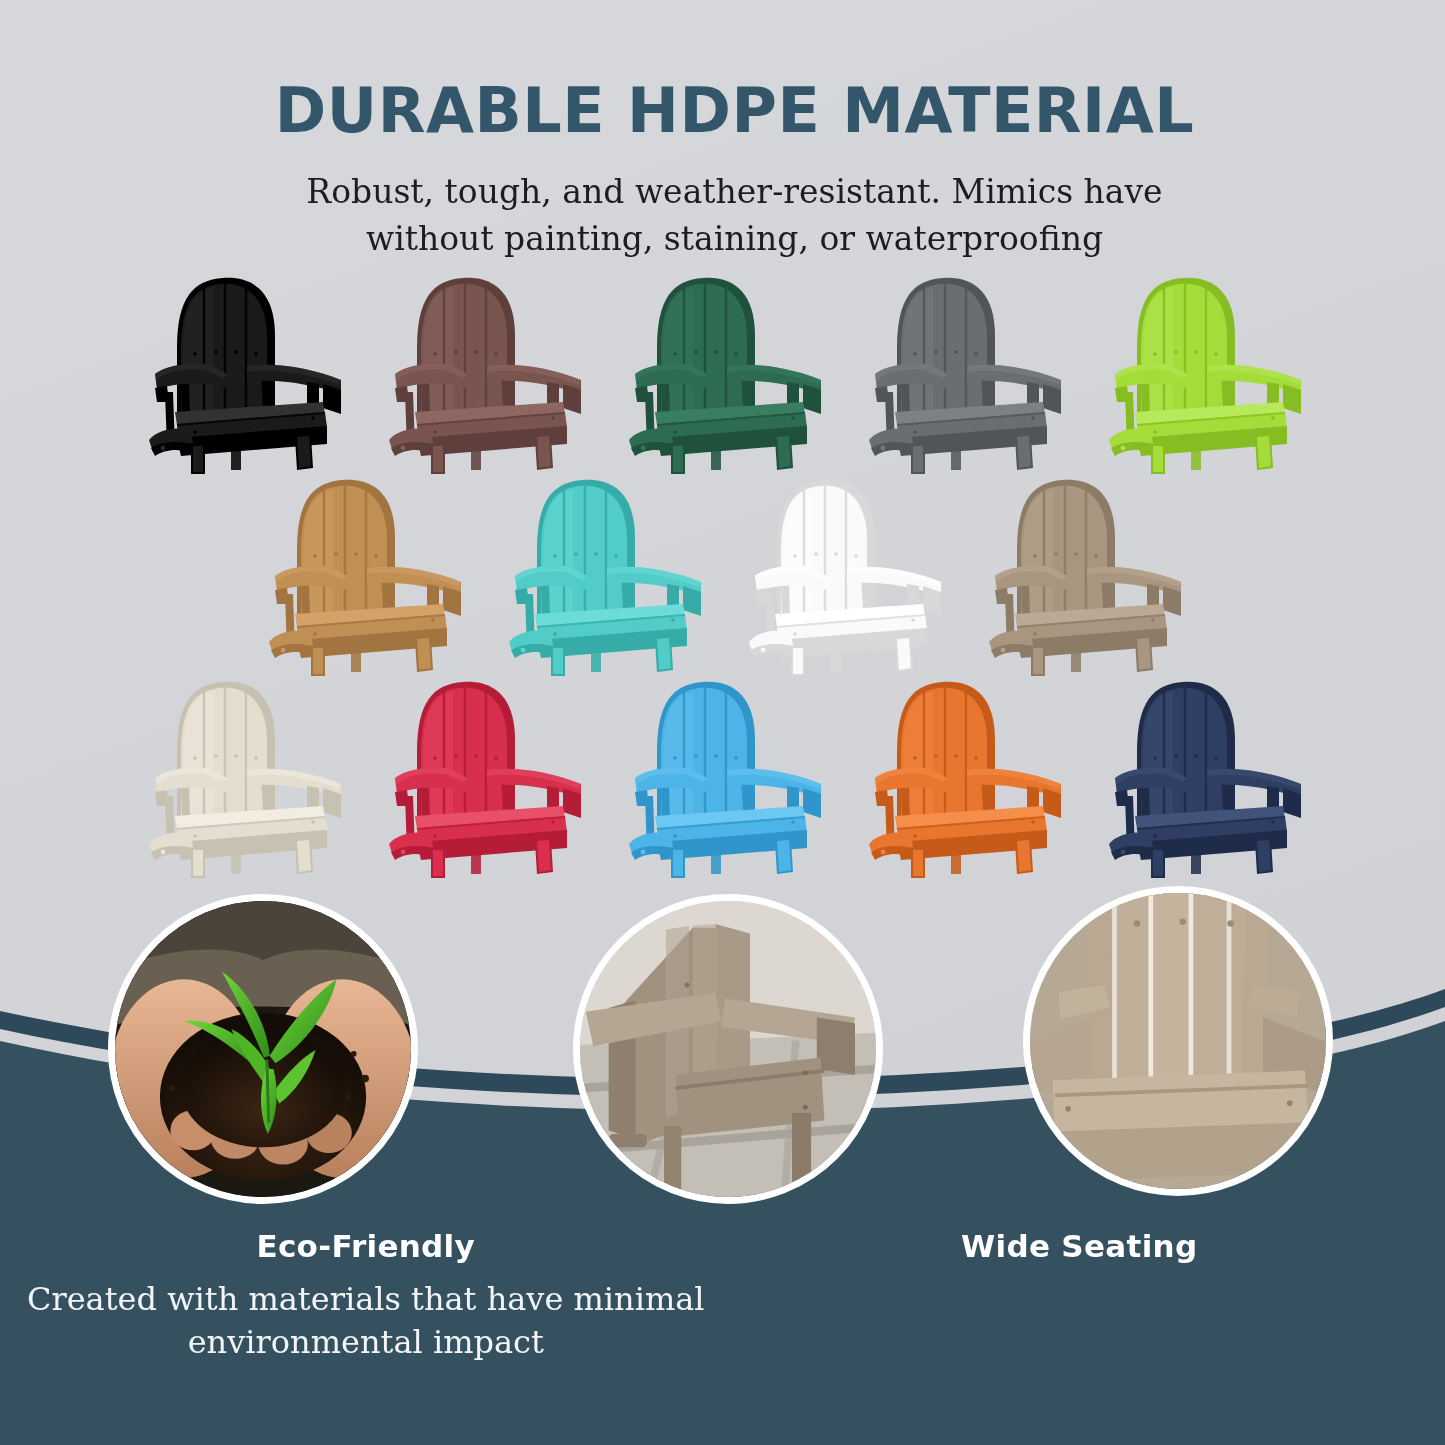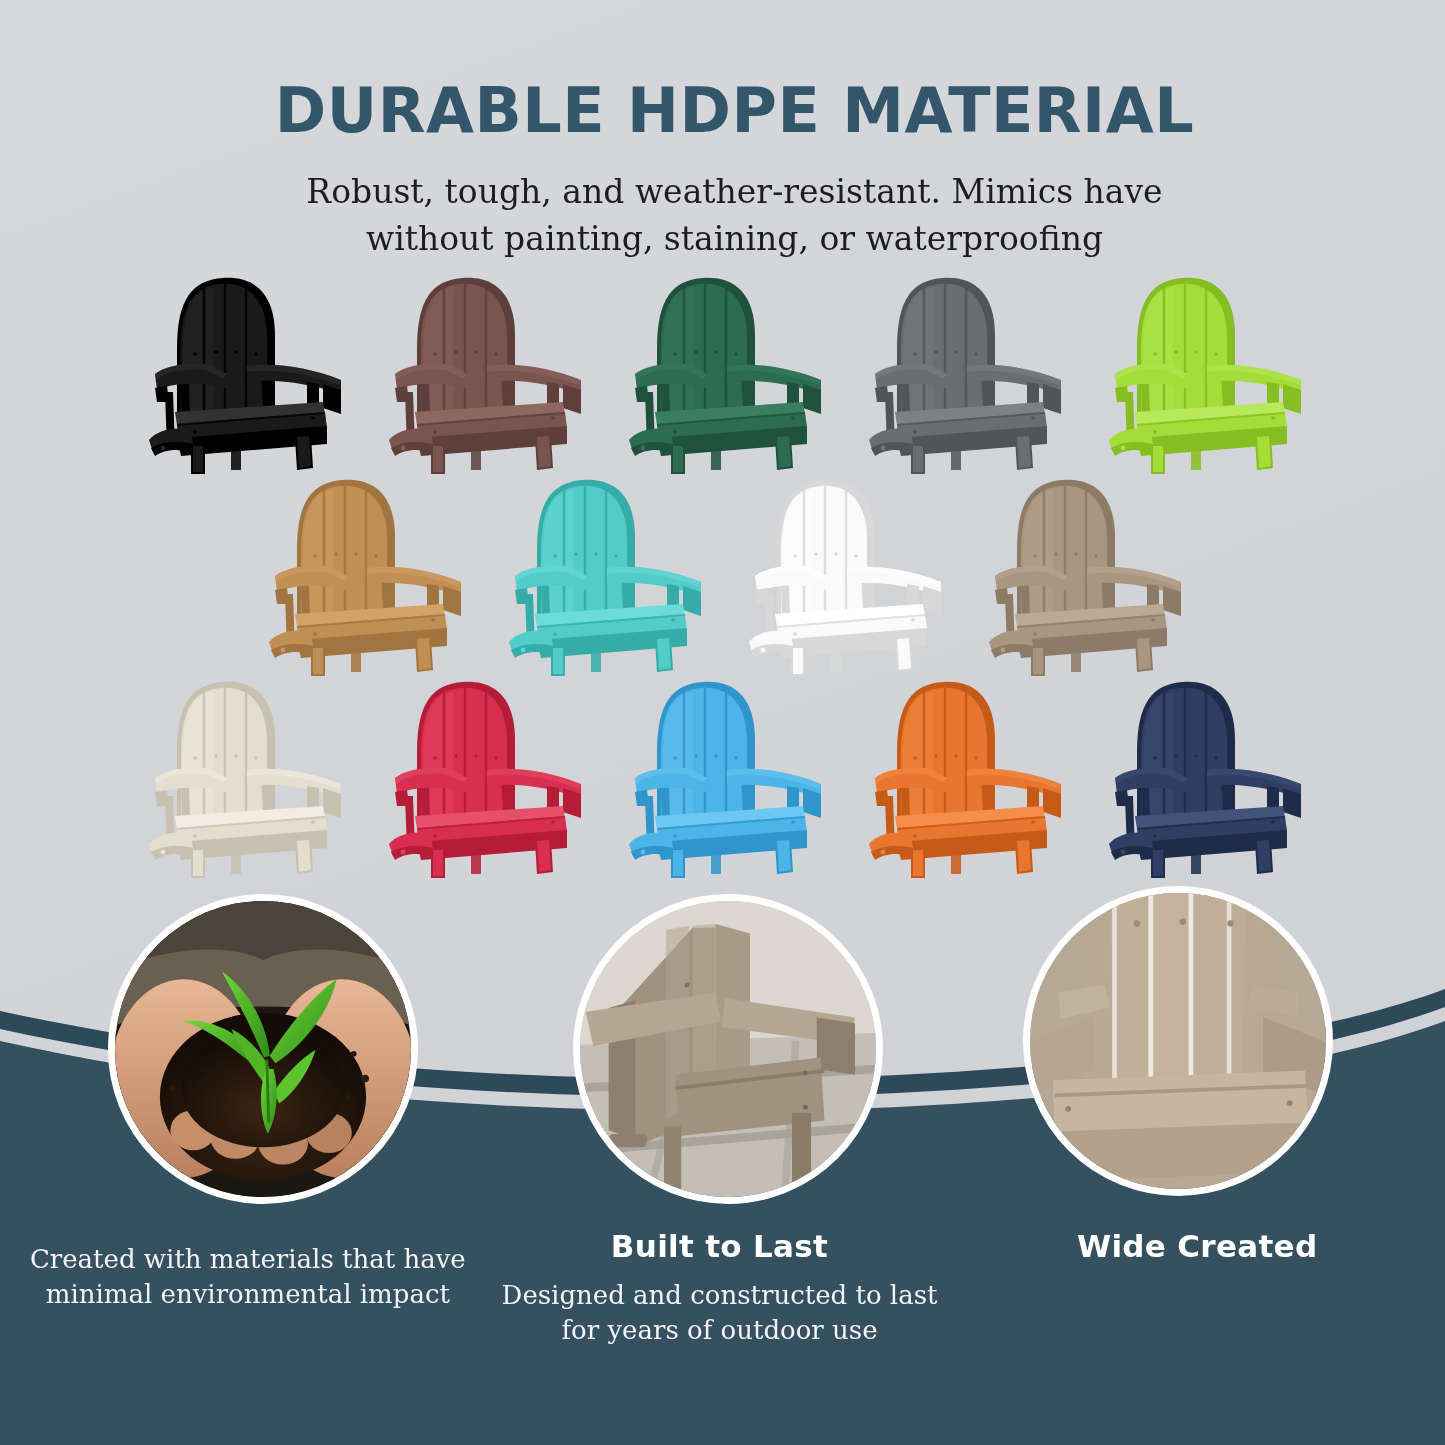--- a/index.html
+++ b/index.html
@@ -72,21 +72,21 @@
   .feature { flex: 1; text-align: center; padding: 0 14px; }
   .feature-title {
     font-family: "DejaVu Sans", sans-serif;
     font-weight: bold;
     font-size: 31px;
     color: #ffffff;
     letter-spacing: 0.3px;
   }
   .feature-desc {
     font-family: "DejaVu Serif", serif;
-    font-size: 26px;
+    font-size: 32px;
     line-height: 1.35;
     color: #f2f4f5;
     margin-top: 14px;
   }
   .feature-1 { margin-left: 10px; }
   .feature-2 { margin-left: -4px; }
   .feature-3 { margin-left: 2px; margin-right: 10px; }
 </style>
 </head>
 <body>
@@ -967,24 +967,21 @@
           <circle cx="272" cy="220" r="3" fill="#93836f"></circle>
           <circle cx="40" cy="272" r="3" fill="#93836f"></circle>
           <circle cx="272" cy="266" r="3" fill="#93836f"></circle>
         </g>
       </svg>
     </div>
   </div>
 
   <div class="features">
     <div class="feature feature-1">
+      <div class="feature-title">Eco-Friendly</div>
       <div class="feature-desc">Created with materials that have minimal environmental impact</div>
     </div>
-    <div class="feature feature-2">
-      <div class="feature-title">Built to Last</div>
-      <div class="feature-desc">Designed and constructed to last for years of outdoor use</div>
-    </div>
     <div class="feature feature-3">
-      <div class="feature-title">Wide Created</div>
+      <div class="feature-title">Wide Seating</div>
     </div>
   </div>
 
 </div>
 
 </body></html>

